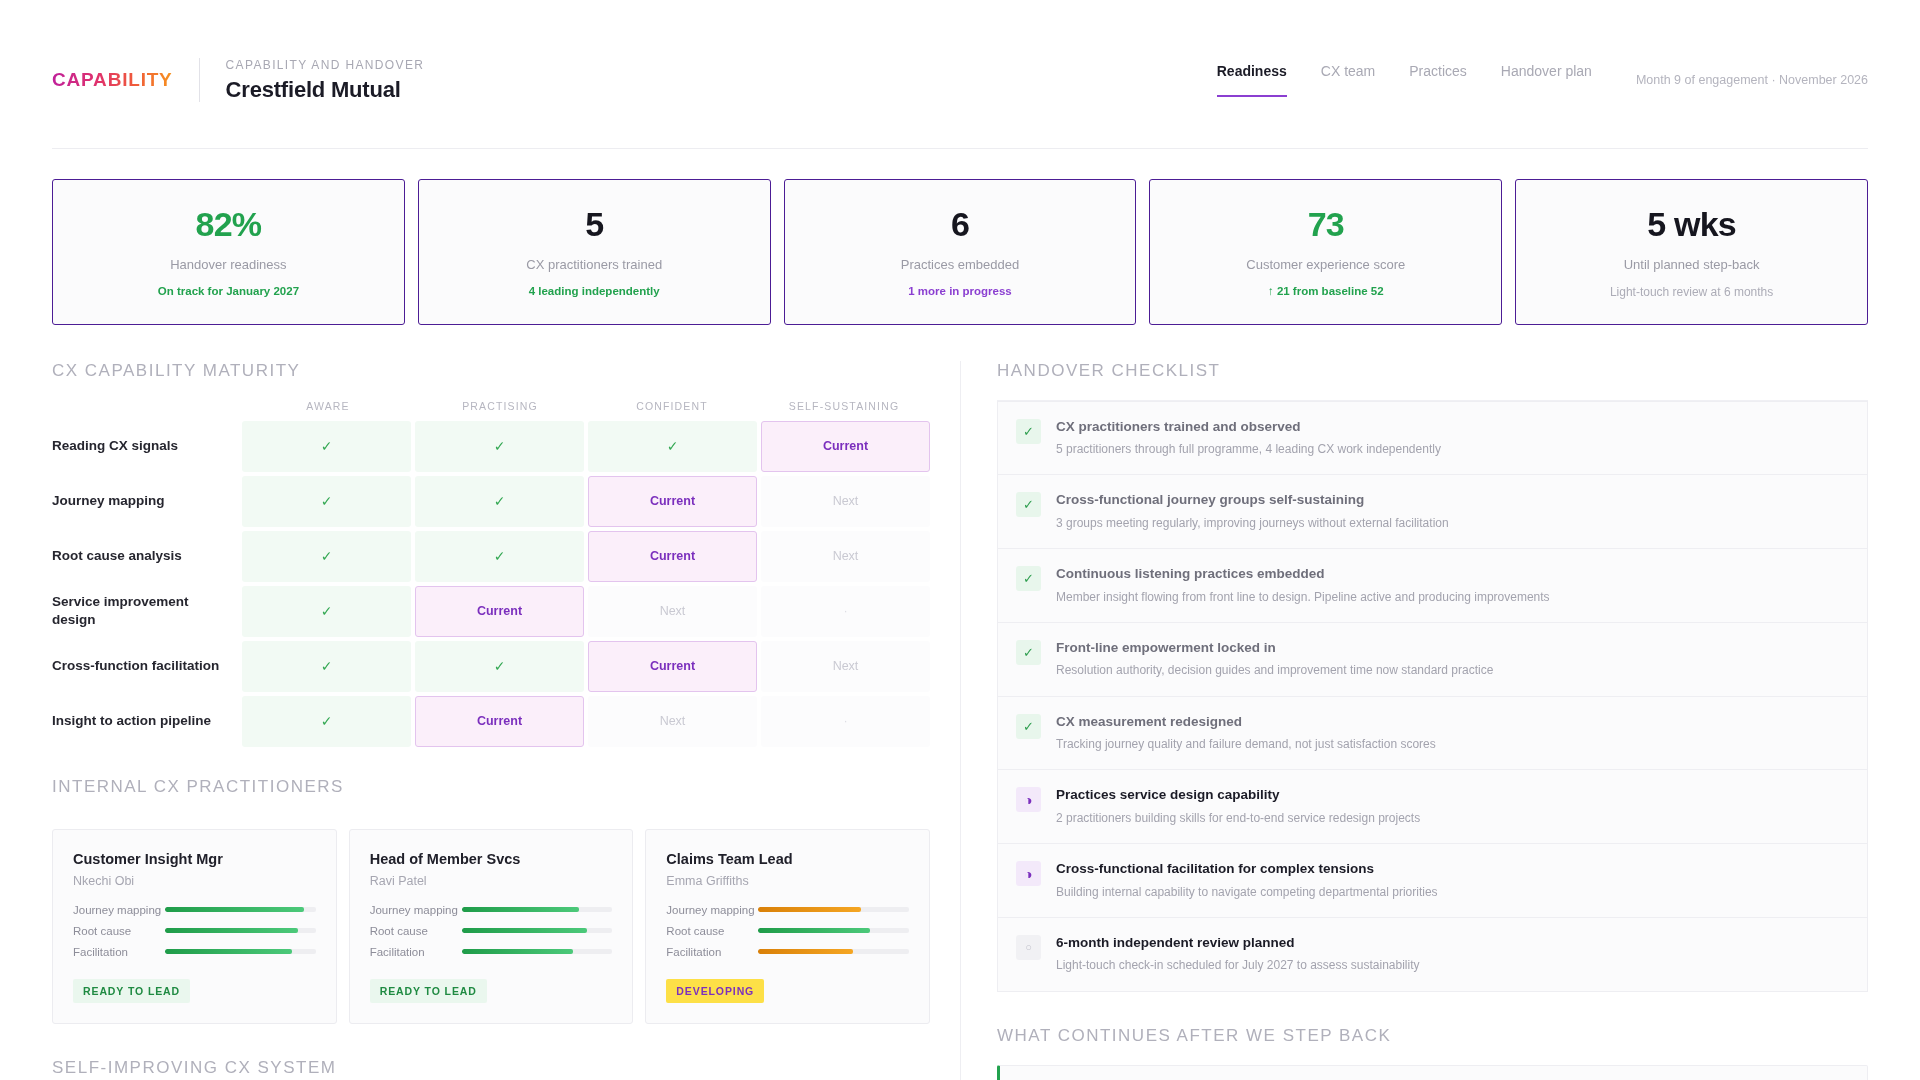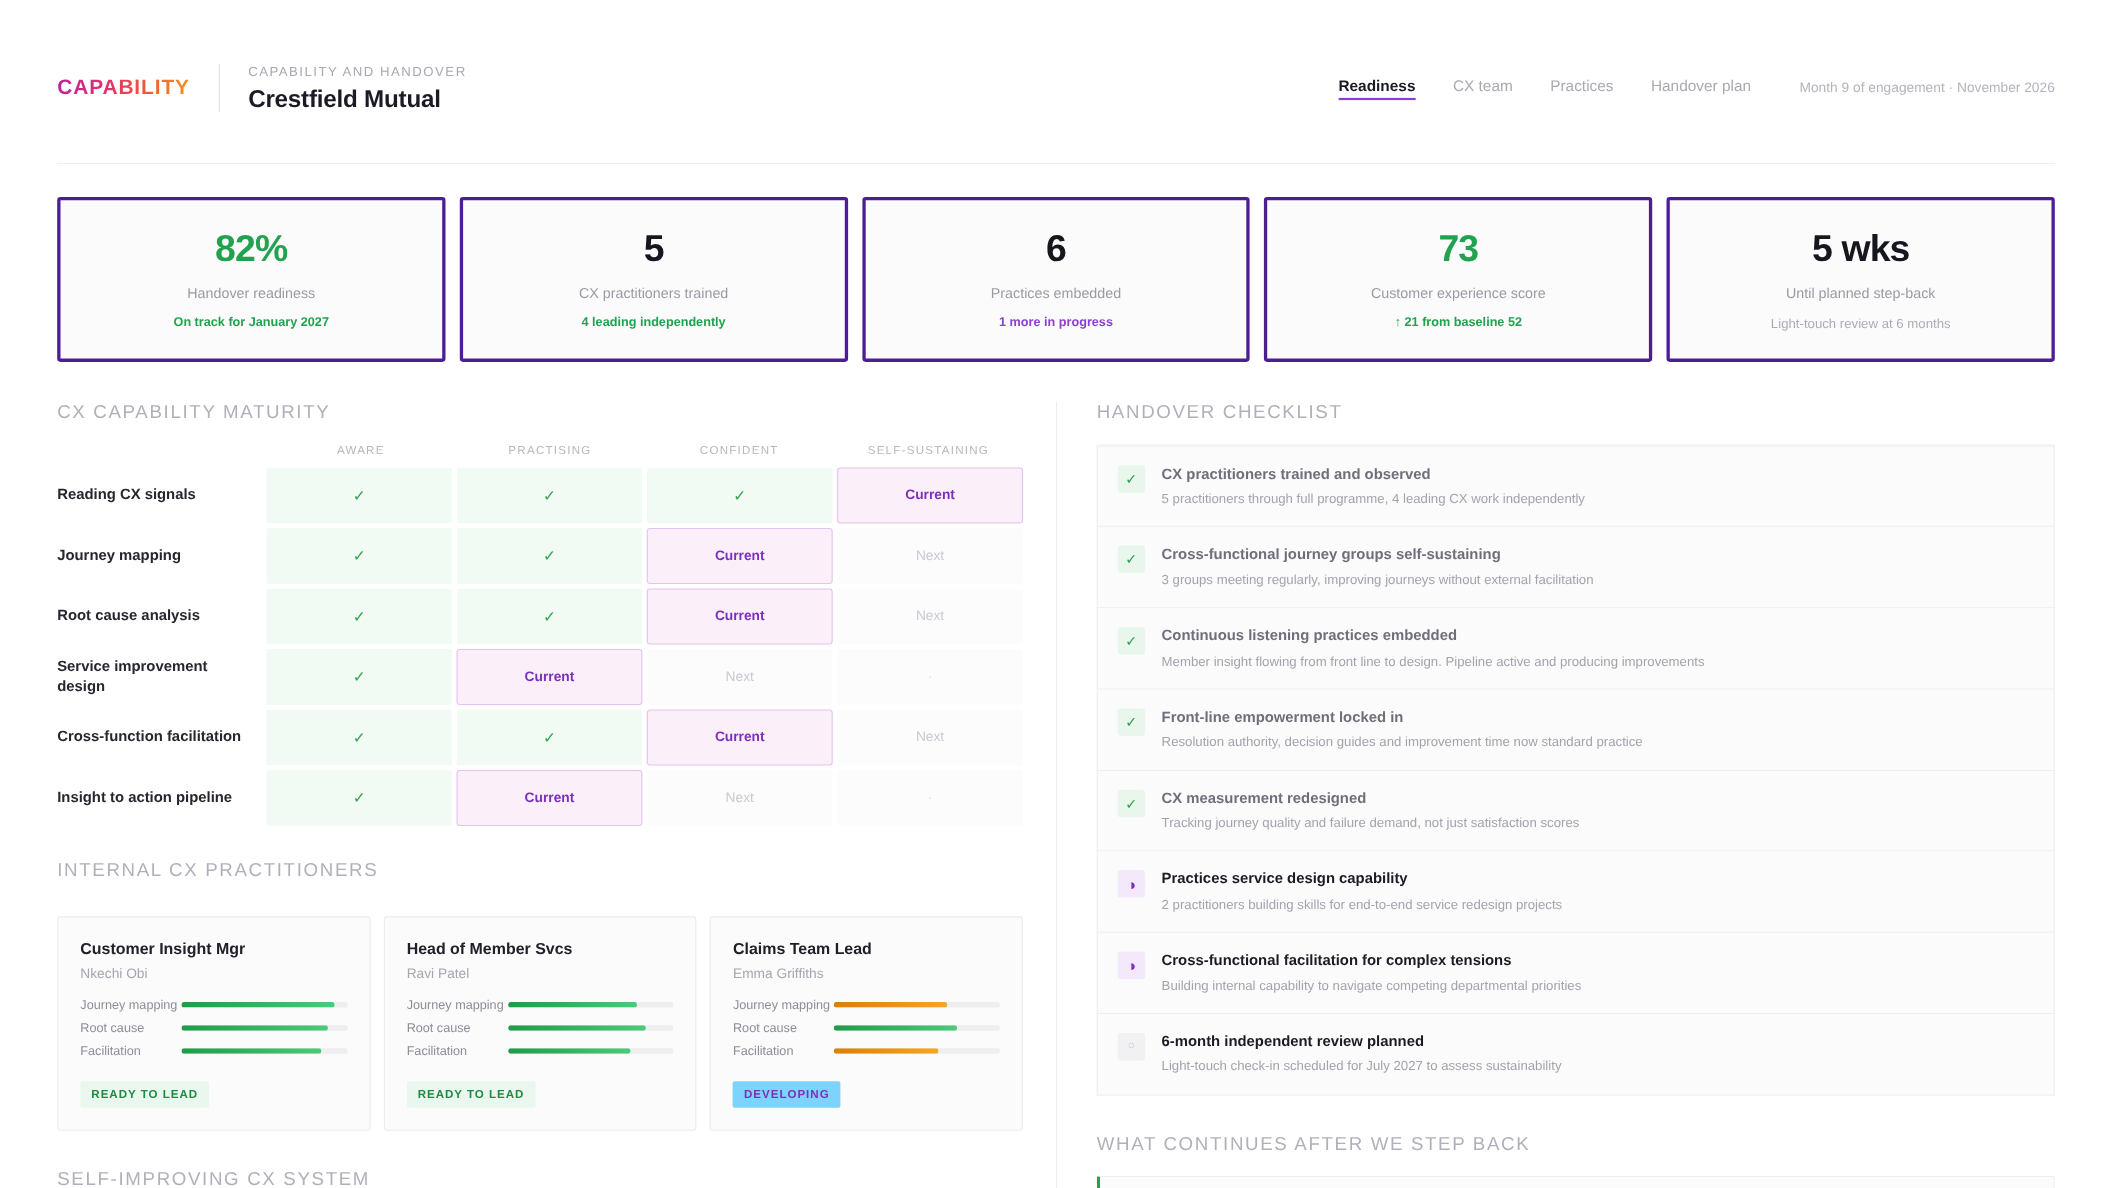--- a/index.html
+++ b/index.html
@@ -27,32 +27,32 @@
   }
   .brand-rule { width: 1px; height: 44px; background: #e2e2e8; margin: 0 26px; }
   .eyebrow {
     font-size: 12px; letter-spacing: 1.35px; color: #a8a8b3;
     text-transform: uppercase; margin-bottom: 5px;
   }
   .client-name { font-size: 22px; font-weight: 700; color: #1b1b26; letter-spacing: -0.2px; }
 
   .nav { margin-left: auto; display: flex; align-items: center; gap: 34px; }
   .nav-item {
-    font-size: 14px; color: #a9a9b4; padding-bottom: 3px; cursor: pointer;
+    font-size: 14px; color: #a9a9b4; padding-bottom: 16px; cursor: pointer;
     border-bottom: 2px solid transparent; white-space: nowrap;
   }
   .nav-item.active { color: #1b1b26; font-weight: 700; border-bottom-color: #8b3fd1; }
   .nav-meta { font-size: 12.5px; color: #b4b4be; margin-left: 10px; white-space: nowrap; }
 
   .header-rule { height: 1px; background: #ededf1; margin: 26px 52px 0 52px; }
 
   
   .kpis { display: flex; gap: 13px; padding: 30px 52px 0 52px; }
   .kpi {
-    flex: 1; background: #fbfbfc; border: 3px solid #4c1d95;
+    flex: 1; background: #fbfbfc; border: 1px solid #4c1d95;
     border-radius: 3px; padding: 27px 12px 25px 12px; text-align: center;
     min-height: 132px;
   }
   .kpi-value { font-size: 34px; font-weight: 700; letter-spacing: -0.8px; line-height: 1.05; }
   .kpi-value.green { color: #22a24e; }
   .kpi-value.dark  { color: #16161f; }
   .kpi-label { font-size: 13px; color: #9a9aa5; margin-top: 14px; }
   .kpi-note { font-size: 11.5px; font-weight: 700; margin-top: 13px; }
   .kpi-note.green  { color: #22a24e; }
   .kpi-note.purple { color: #8b3fd1; }
@@ -105,21 +105,21 @@
   .pr-skill-name { font-size: 11.5px; color: #8d8d99; width: 92px; flex: none; }
   .pr-track { flex: 1; height: 5px; background: #eeeef1; border-radius: 2px; overflow: hidden; }
   .pr-fill { height: 100%; border-radius: 2px; }
   .pr-fill.green  { background: linear-gradient(90deg, #1f9c49 0%, #4cc97a 100%); }
   .pr-fill.amber  { background: linear-gradient(90deg, #d98008 0%, #f5a623 100%); }
   .pr-badge {
     display: inline-block; margin-top: 12px; padding: 6px 10px; border-radius: 2px;
     font-size: 10.5px; font-weight: 700; letter-spacing: 0.9px;
   }
   .pr-badge.ready { background: #eaf7ee; color: #1f8a42; }
-  .pr-badge.dev   { background: #7dd3fc; color: #7b2fbd; }
+  .pr-badge.dev   { background: #fde047; color: #7b2fbd; }
 
   
   .selfimp { margin-top: 34px; }
   .si-cards { display: flex; gap: 12px; }
   .si-card {
     flex: 1; background: #fbfbfc; border: 1px solid #ececf0;
     border-top: 3px solid #22a24e; border-radius: 2px;
     padding: 18px 18px 22px 18px;
   }
 

